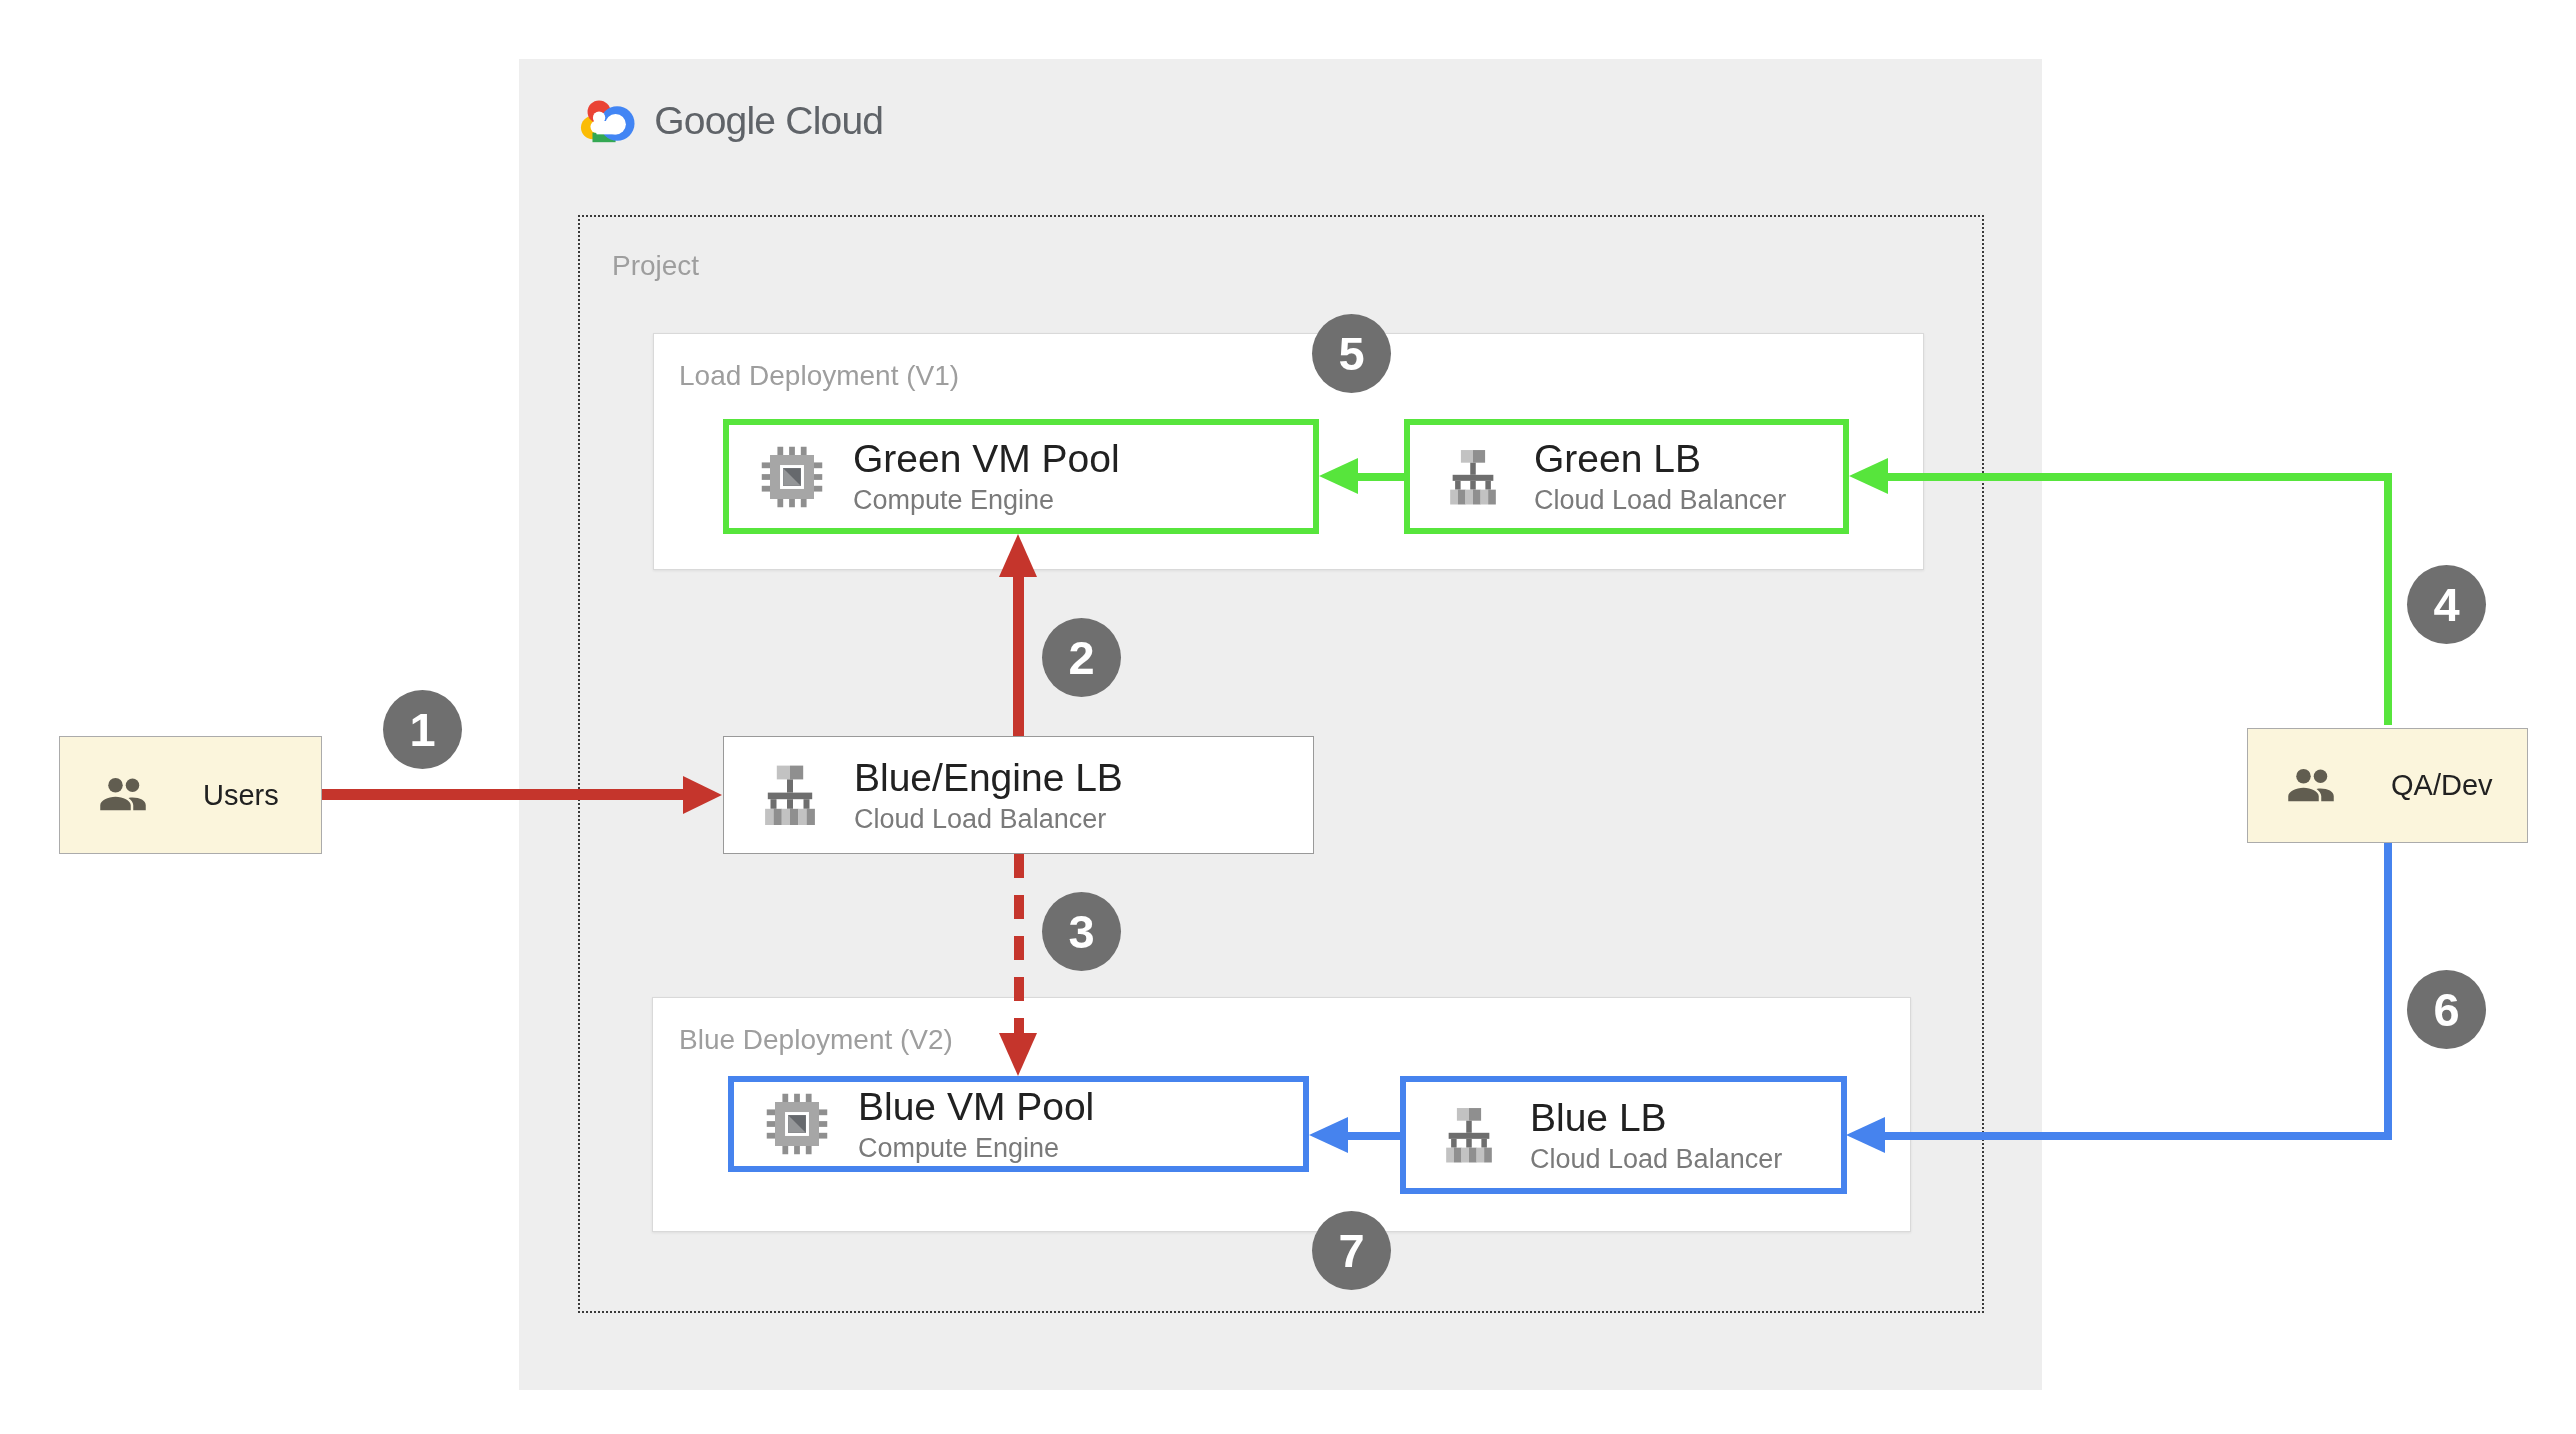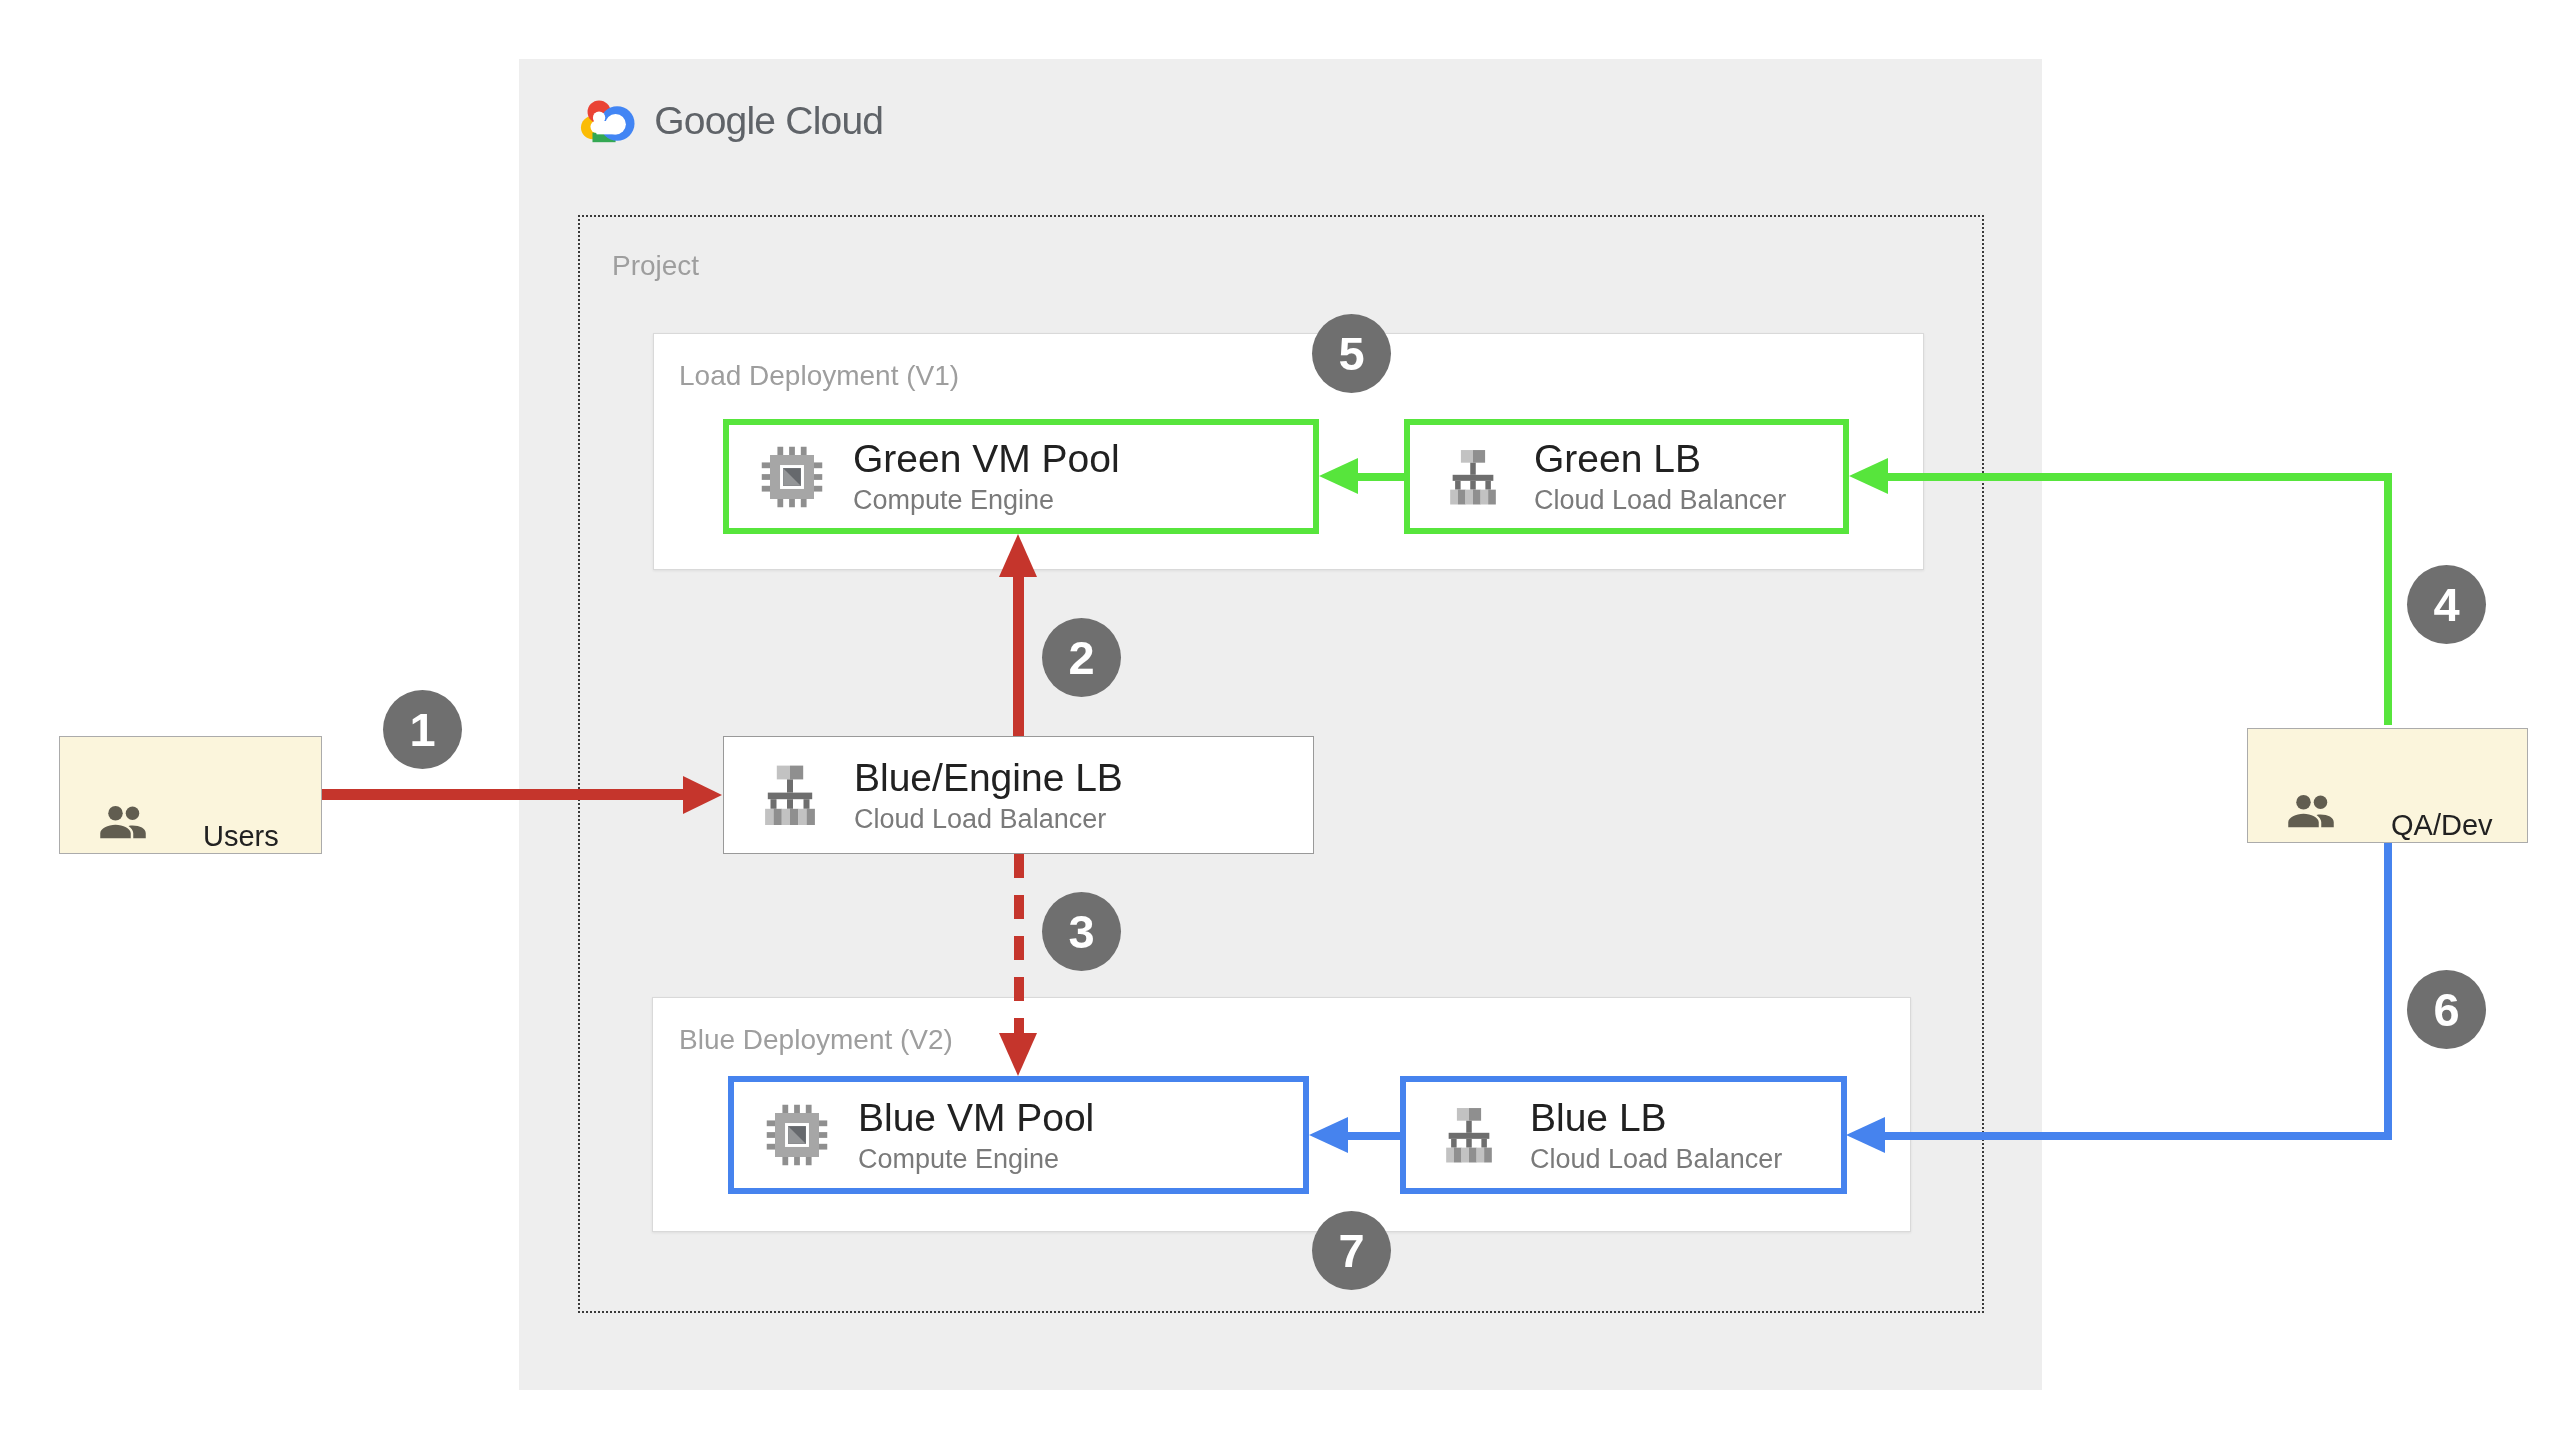--- a/index.html
+++ b/index.html
@@ -18,21 +18,21 @@
   .logo-text{font-size:39px;font-weight:500;color:var(--logo-gray);letter-spacing:-0.8px}
   .project-box{border:2.4px dotted #3A3A3A}
   .zone-label{font-size:28px;color:var(--label-gray)}
   .dep-box{background:#fff;border:1.6px solid var(--border-light);box-shadow:0 0.8px 2.4px rgba(0,0,0,.07)}
   .node{background:#fff;display:flex;align-items:center;padding-left:30px;gap:28px}
   .node.green{border:6.3px solid var(--green)}
   .node.blue{border:6.3px solid var(--blue)}
   .node.plain{border:1.6px solid var(--border-mid)}
   .node-title{font-size:39px;font-weight:400;color:var(--title-dark);line-height:1.25}
   .node-sub{font-size:27px;color:var(--subtitle-gray);line-height:1.25}
-  .actor{background:var(--cream);border:1.6px solid var(--cream-border);display:flex;align-items:flex-end;padding-left:33px;gap:50px}
+  .actor{background:var(--cream);border:1.6px solid var(--cream-border);display:flex;align-items:center;padding-left:33px;gap:50px}
   .actor-label{font-size:29px;color:var(--title-dark)}
   .badge{width:79px;height:79px;border-radius:50%;background:var(--circle-gray);
          color:#fff;font-size:47px;font-weight:700;display:flex;align-items:center;justify-content:center}
   .hline,.vline{position:absolute}
   .line-red{background:var(--red)}
   .line-green{background:var(--green)}
   .line-blue{background:var(--blue)}
   .dash-red{background:repeating-linear-gradient(to bottom,var(--red) 0 23.6px,transparent 23.6px 41px)}
   .tri{position:absolute;width:0;height:0}
   .tri-right{border-top:19px solid transparent;border-bottom:19px solid transparent;border-left:39px solid var(--red)}
@@ -168,21 +168,21 @@
         <rect x="14.7" y="16.6" width="2.8" height="5.4" fill="#C2C2C2"></rect>
           <rect x="17.5" y="16.6" width="2.8" height="5.4" fill="#8F8F8F"></rect>
       </svg>
     </span>
     <span>
       <div class="node-title">Blue/Engine LB</div>
       <div class="node-sub">Cloud Load Balancer</div>
     </span>
   </div>
 
-  <div class="abs node blue" style="left:728px;top:1076px;width:581px;height:118px">
+  <div class="abs node blue" style="left:728px;top:1076px;width:581px;height:96px">
     <span>
       <svg width="66" height="66" viewBox="0 0 24 24">
         <g fill="#8F8F8F">
           <rect x="6.7" y="1" width="2.1" height="3.6"></rect>
             <rect x="10.95" y="1" width="2.1" height="3.6"></rect>
             <rect x="15.2" y="1" width="2.1" height="3.6"></rect>
           <rect x="6.7" y="19.4" width="2.1" height="3.6"></rect>
             <rect x="10.95" y="19.4" width="2.1" height="3.6"></rect>
             <rect x="15.2" y="19.4" width="2.1" height="3.6"></rect>
           <rect x="1" y="6.7" width="3.6" height="2.1"></rect>

